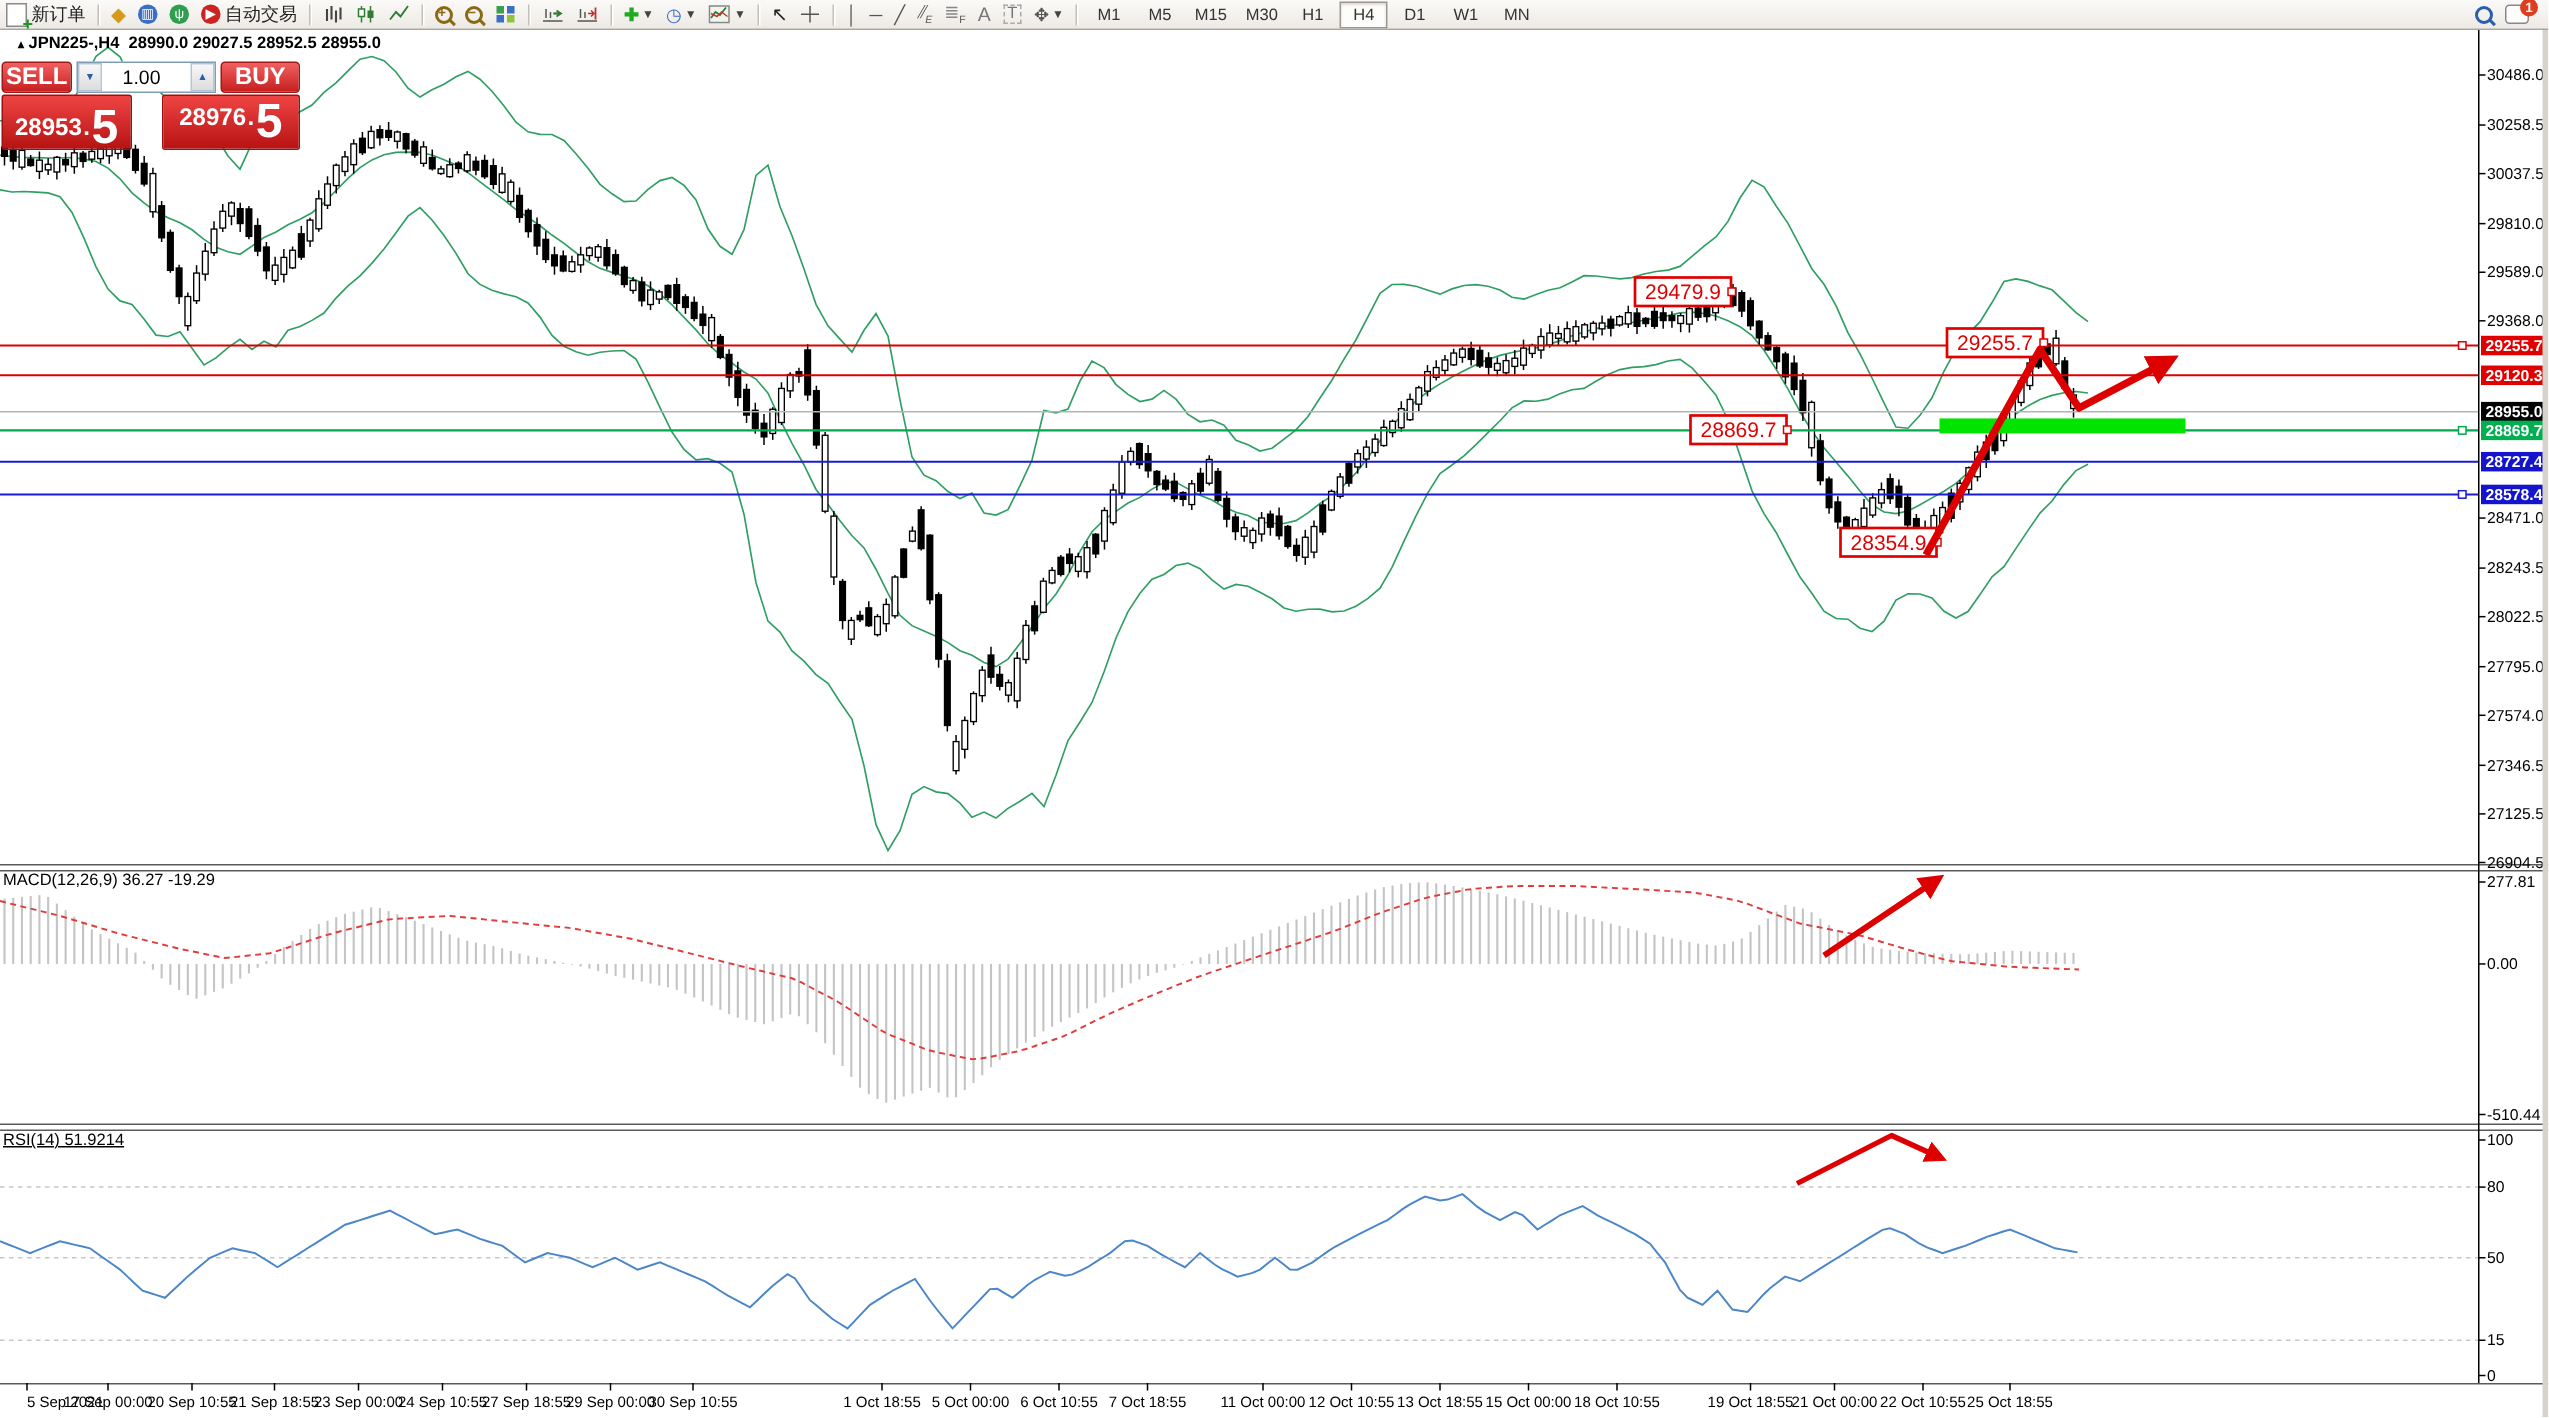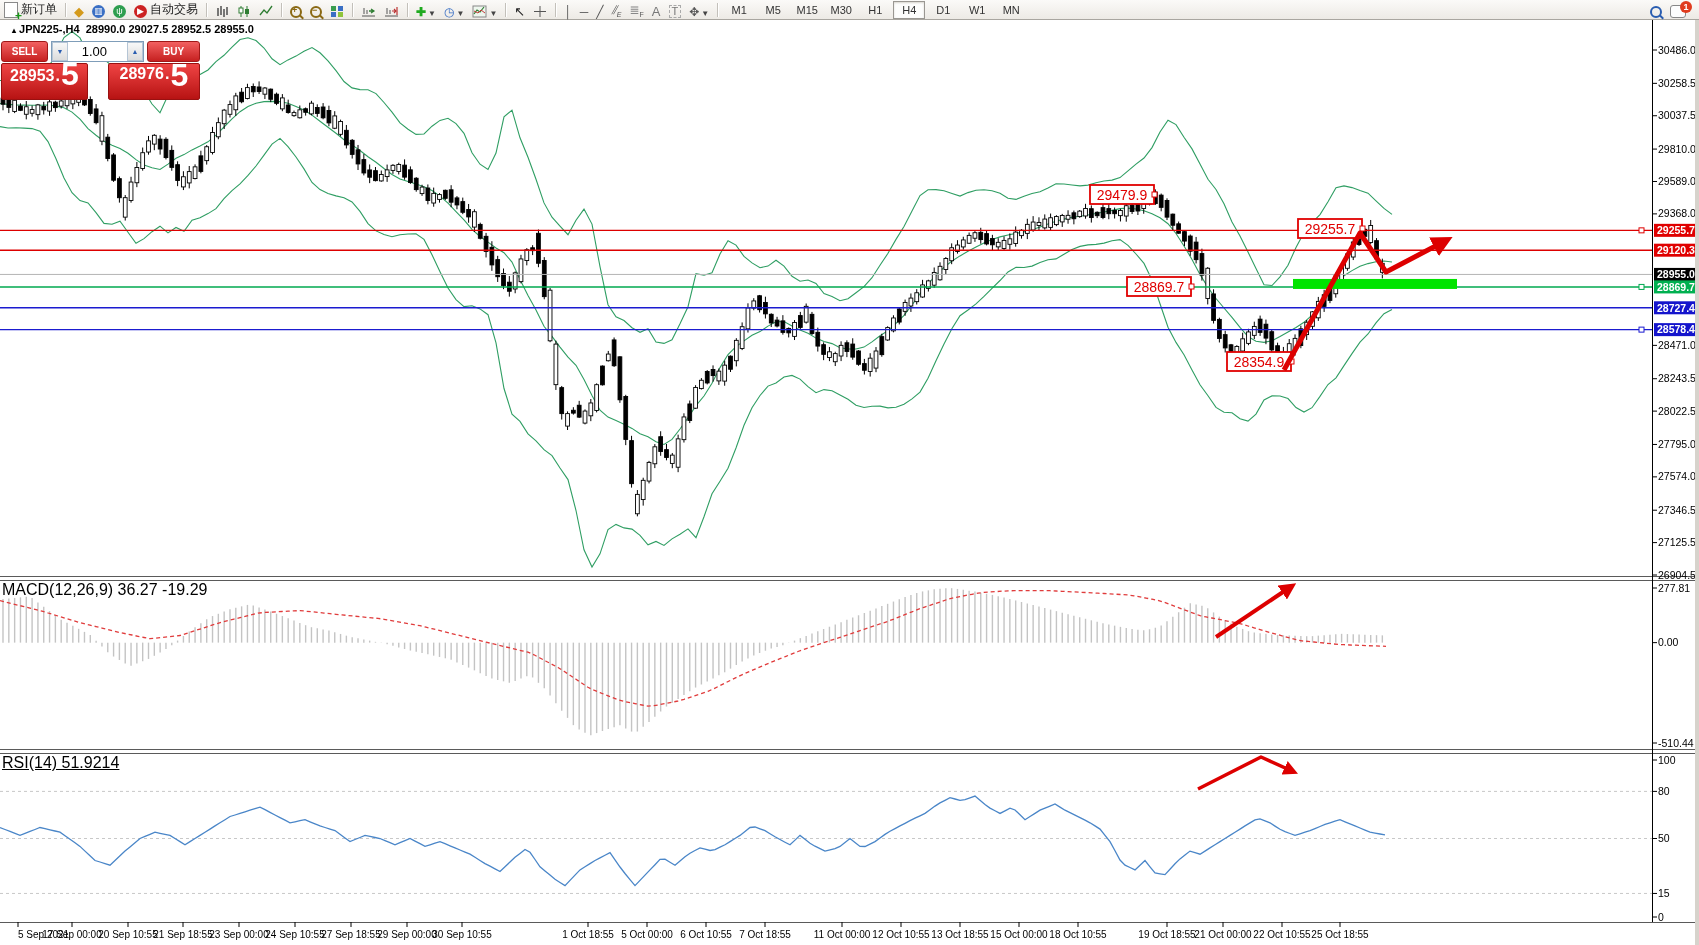--- a/index.html
+++ b/index.html
@@ -2,21 +2,21 @@
 <html><head>
 <meta charset="utf-8">
 <style>
   html,body{margin:0;padding:0;background:#fff;}
   #root{position:relative;width:1699px;height:945px;background:#fff;overflow:hidden;
         font-family:"Liberation Sans",sans-serif;-webkit-font-smoothing:antialiased;}
   
   #toolbar{position:absolute;left:0;top:0;width:1699px;height:19px;z-index:5;
     background:linear-gradient(#fbfaf8,#edeae5);border-bottom:1px solid #a9a6a0;
     display:flex;align-items:center;font-size:12px;color:#222;}
-  .tb-btn{display:inline-flex;align-items:flex-end;height:17px;padding:0 3px;margin:0 1px;cursor:default;}
+  .tb-btn{display:inline-flex;align-items:center;height:17px;padding:0 3px;margin:0 1px;cursor:default;}
   .tb-sep{width:1px;height:14px;background:#c3c0ba;margin:0 4px;box-shadow:1px 0 0 #fff;}
   .tb-lbl{margin-left:3px;}
   .tf-btn{display:inline-flex;align-items:center;justify-content:center;height:16px;min-width:24px;
     padding:0 3px;margin:0 1px;font-size:11px;color:#333;border:1px solid transparent;}
   .tf-active{background:#fdfdfc;border:1px solid #9a9792;box-shadow:inset 0 1px 2px #d8d5cf;text-align:right;}
   .ico{display:inline-block;line-height:1;}
   .doc-plus{position:relative;width:12px;height:14px;background:#fff;border:1px solid #8a8a8a;}
   .doc-plus::after{content:"+";position:absolute;right:-5px;bottom:-5px;color:#1a9a1a;font-weight:bold;font-size:12px;}
   .lens{position:relative;display:inline-block;width:8px;height:8px;border:2px solid #8a6914;border-radius:50%;}
   .lens::after{content:"";position:absolute;width:5px;height:2px;background:#8a6914;right:-4px;bottom:-2px;transform:rotate(45deg);}
@@ -27,38 +27,38 @@
   .bubble{position:relative;width:14px;height:11px;border:1px solid #888;border-radius:3px;background:#fdfdfd;}
   .badge{position:absolute;top:-5px;right:-7px;width:12px;height:12px;border-radius:50%;
     background:#e03c1e;color:#fff;font-size:9px;font-weight:bold;display:flex;align-items:center;justify-content:center;}
   
   #chart-title{position:absolute;left:12px;top:23px;z-index:4;font-size:11px;font-weight:bold;color:#000;}
   #chart-title .mini{font-size:8px;margin-right:3px;}
   
   #trade{position:absolute;left:1px;top:41px;z-index:6;width:199px;}
   #trade .row1{display:flex;align-items:stretch;height:21px;}
   .redbtn{flex:0 0 auto;display:flex;align-items:center;justify-content:center;color:#fff;font-weight:bold;
-    font-size:10px;background:linear-gradient(#f26060,#c62020);border:1px solid #a01818;border-radius:3px;}
+    font-size:16px;background:linear-gradient(#f26060,#c62020);border:1px solid #a01818;border-radius:3px;}
   #sell-btn{width:45px;}
   #buy-btn{width:51px;margin-left:3px;}
   #vol{flex:1;display:flex;margin-left:3px;border:1px solid #7f9db9;background:#fff;height:19px;}
   .spin{width:14px;display:flex;align-items:center;justify-content:center;font-size:7px;color:#2a5db0;
     background:linear-gradient(#f8f8f8,#dcdcdc);border:1px solid #b5c5d5;}
   #vol-value{flex:1;display:flex;align-items:center;justify-content:flex-end;padding-right:20px;
     font-size:13px;color:#000;}
   #trade .row2{display:flex;margin-top:1px;height:37px;}
   .pricebox{display:flex;align-items:flex-end;justify-content:center;color:#fff;
-    background:linear-gradient(#ef4444,#b71313);border:1px solid #991111;border-radius:2px;padding-bottom:11px;}
+    background:linear-gradient(#ef4444,#b71313);border:1px solid #991111;border-radius:2px;padding-bottom:1px;}
   #sell-price{width:94px;}
   #buy-price{width:100px;margin-left:20px;align-items:center;}
   .p-main{font-size:16px;font-weight:bold;line-height:1;margin-bottom:4px;}
   .p-dot{font-size:16px;font-weight:bold;line-height:1;margin:0 1px 4px 1px;}
   .p-big{font-size:32px;font-weight:bold;line-height:0.85;}
   
-  .ind-label{position:absolute;z-index:4;font-size:16px;color:#000;}
+  .ind-label{position:absolute;z-index:4;font-size:11px;color:#000;}
   #macd-label{left:2px;top:581px;}
   #rsi-label{left:2px;top:754px;text-decoration:underline;}
   #rightstrip{position:absolute;right:0;top:19px;width:4px;height:926px;background:#d7d3cc;z-index:3;}
   svg text{font-family:"Liberation Sans",sans-serif;}
 </style>
 </head>
 <body>
 <div id="root">
 
 <div id="toolbar">

